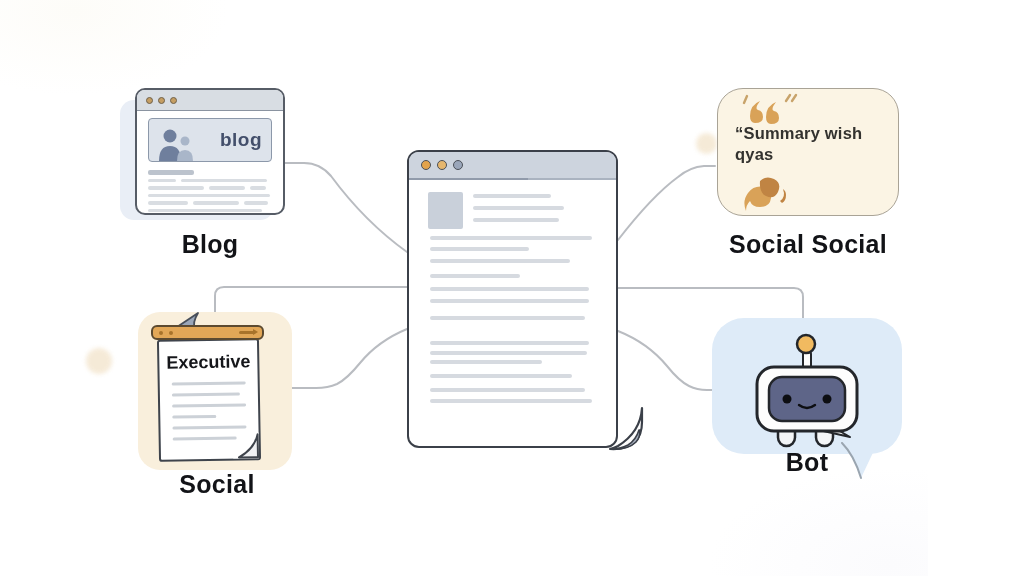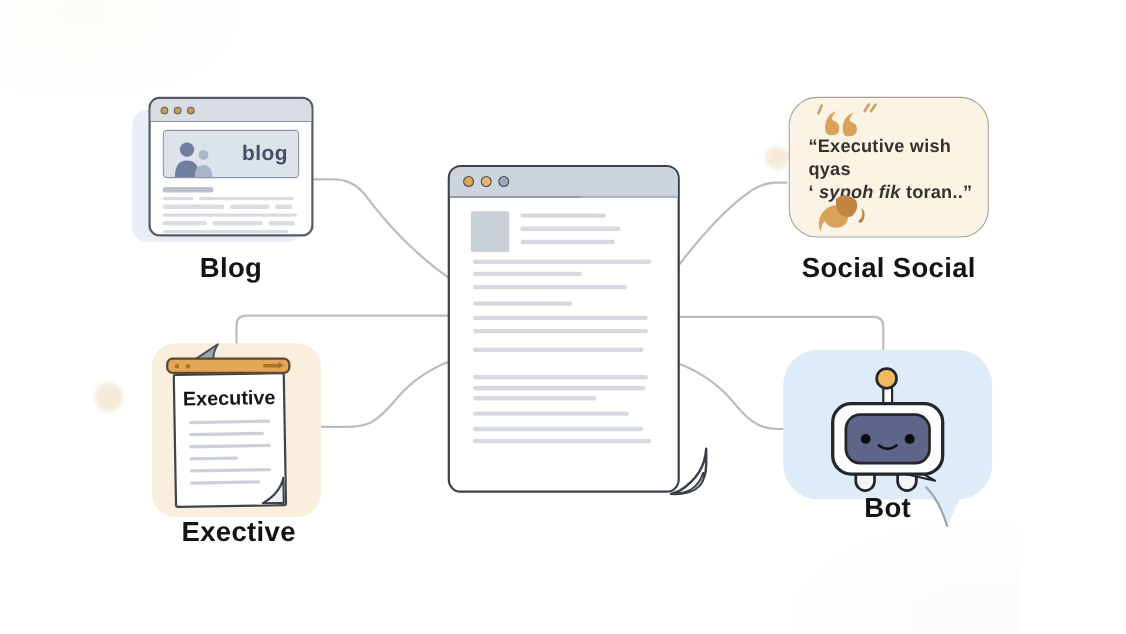--- a/index.html
+++ b/index.html
@@ -168,22 +168,21 @@
       <svg class="abs" style="left:20px;top:4px;" width="62" height="32" viewBox="0 0 62 32">
         <g stroke="#c8a36a" stroke-width="2.4" stroke-linecap="round">
           <line x1="6" y1="10" x2="9" y2="3"></line>
           <line x1="48" y1="8" x2="52" y2="2"></line>
           <line x1="54" y1="8" x2="58" y2="2"></line>
         </g>
         <path d="M17 30 Q12 30 12 23 Q12 12 22 8 Q16 16 20 17 Q25 18 25 24 Q25 30 17 30 Z" fill="#d9a258"></path>
         <path d="M33 31 Q28 31 28 24 Q28 13 38 9 Q32 17 36 18 Q41 19 41 25 Q41 31 33 31 Z" fill="#d9a258"></path>
       </svg>
       <div class="social-quote">
-        <div>“Executive wish qyas</div>
-        <div><span>‘ </span><span style="font-style:italic;">sypoh fik</span><span> toran..”</span></div>
+        <div>“Summary wish qyas</div>
       </div>
       <svg class="abs" style="left:22px;top:82px;" width="52" height="44" viewBox="0 0 52 44">
         <path d="M6 40 Q2 30 8 22 Q14 14 24 16 Q32 18 31 27 Q30 36 20 36 Q12 36 10 30 Q6 34 6 40 Z" fill="#d9a258"></path>
         <path d="M20 10 Q26 4 34 8 Q42 12 38 21 Q34 29 26 25 Q19 22 20 10 Z" fill="#c08443"></path>
         <path d="M42 32 Q46 30 46 24 Q46 20 43 18 Q46 26 40 30 Z" fill="#c08443"></path>
       </svg>
     </div>
     <div class="node-label" style="left:717px;top:230px;width:182px;">Social Social</div>
   </div>
 
@@ -205,21 +204,21 @@
       <svg style="position:absolute;right:-2px;bottom:-2px;" width="30" height="30" viewBox="0 0 30 30">
         <path d="M28 2 L28 28 L2 28 Z" fill="#ffffff"></path>
         <path d="M27 4 Q24 18 8 27 L27 27 Z" fill="#f0f1f3" stroke="#3f444c" stroke-width="2" stroke-linejoin="round"></path>
       </svg>
     </div>
     <div class="abs note-header">
       <span class="d"></span>
       <span class="d"></span>
       <span class="dash"></span>
     </div>
-    <div class="node-label" style="left:138px;top:470px;width:158px;">Exective</div>
+    <div class="node-label" style="left:138px;top:470px;width:158px;">Social</div>
   </div>
 
   <div>
     <div class="abs bot-bubble"></div>
     <svg class="abs" style="left:840px;top:442px;" width="40" height="40" viewBox="0 0 40 40">
       <path d="M2 0 H38 L21 36 Q15 14 2 0 Z" fill="#deebf8"></path>
       <path d="M21 36 Q14 13 2 1" fill="none" stroke="#9aa5b0" stroke-width="2" stroke-linecap="round"></path>
     </svg>
     <svg class="abs" style="left:712px;top:318px;" width="190" height="136" viewBox="0 0 190 136">
       <rect x="66" y="100" width="17" height="28" rx="8.5" fill="#f3f5f7" stroke="#23262b" stroke-width="2.5"></rect>

